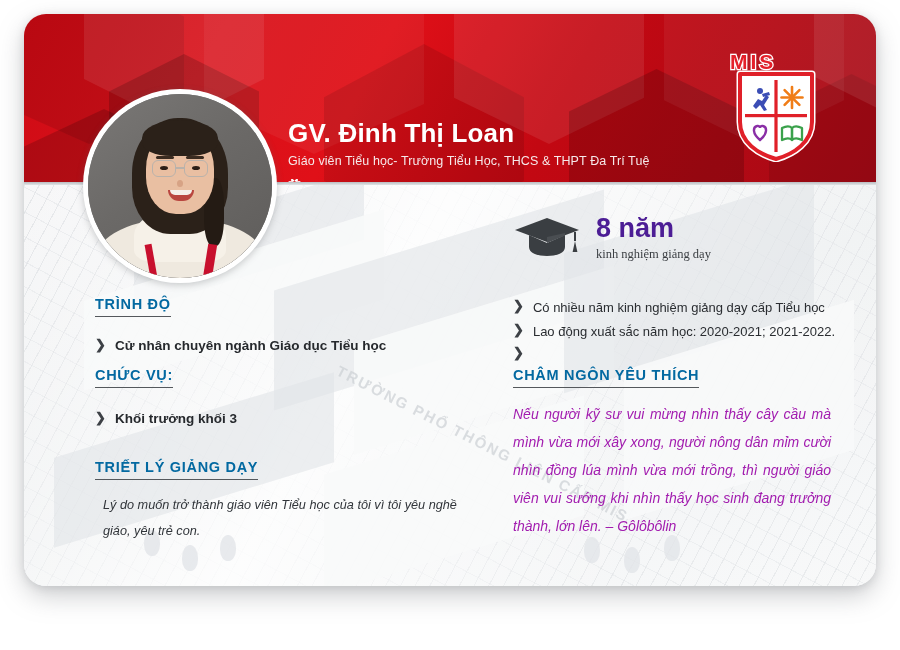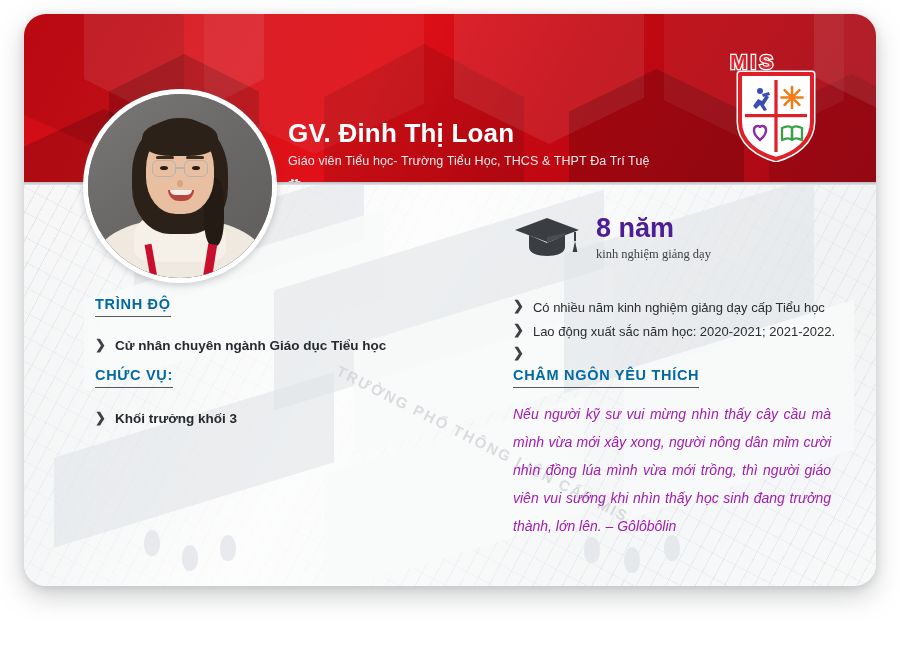--- a/index.html
+++ b/index.html
@@ -330,20 +330,24 @@
         </div>
 
         <div style="margin-top:11px;">
           <div class="sec-head">CHỨC VỤ:</div>
           <div class="bullet" style="margin-top:22px;">
             <span class="chev">❯</span>
             <span>Khối trưởng khối 3</span>
           </div>
         </div>
 
+        <div style="margin-top:30px;">
+          <div class="sec-head">TRIẾT LÝ GIẢNG DẠY</div>
+          <div class="italic-para" style="margin-top:12px; margin-left:8px; width:364px;">Lý do muốn trở thành giáo viên Tiểu học của tôi vì tôi yêu nghề giáo, yêu trẻ con.</div>
+        </div>
 
       </div>
 
       <div id="right-col">
 
         <div id="exp-row">
           <svg width="68" height="48" viewBox="0 0 68 48">
             <path d="M34 4 L66 16 L34 28 L2 16 Z" fill="#3a3e42"></path>
             <path d="M16 21 L16 33 C16 39 24 42 34 42 C44 42 52 39 52 33 L52 21 L34 29 Z" fill="#3a3e42"></path>
             <path d="M34 23 L34 29 L52 21.5 L52 19 Z" fill="#4a4e52"></path>

